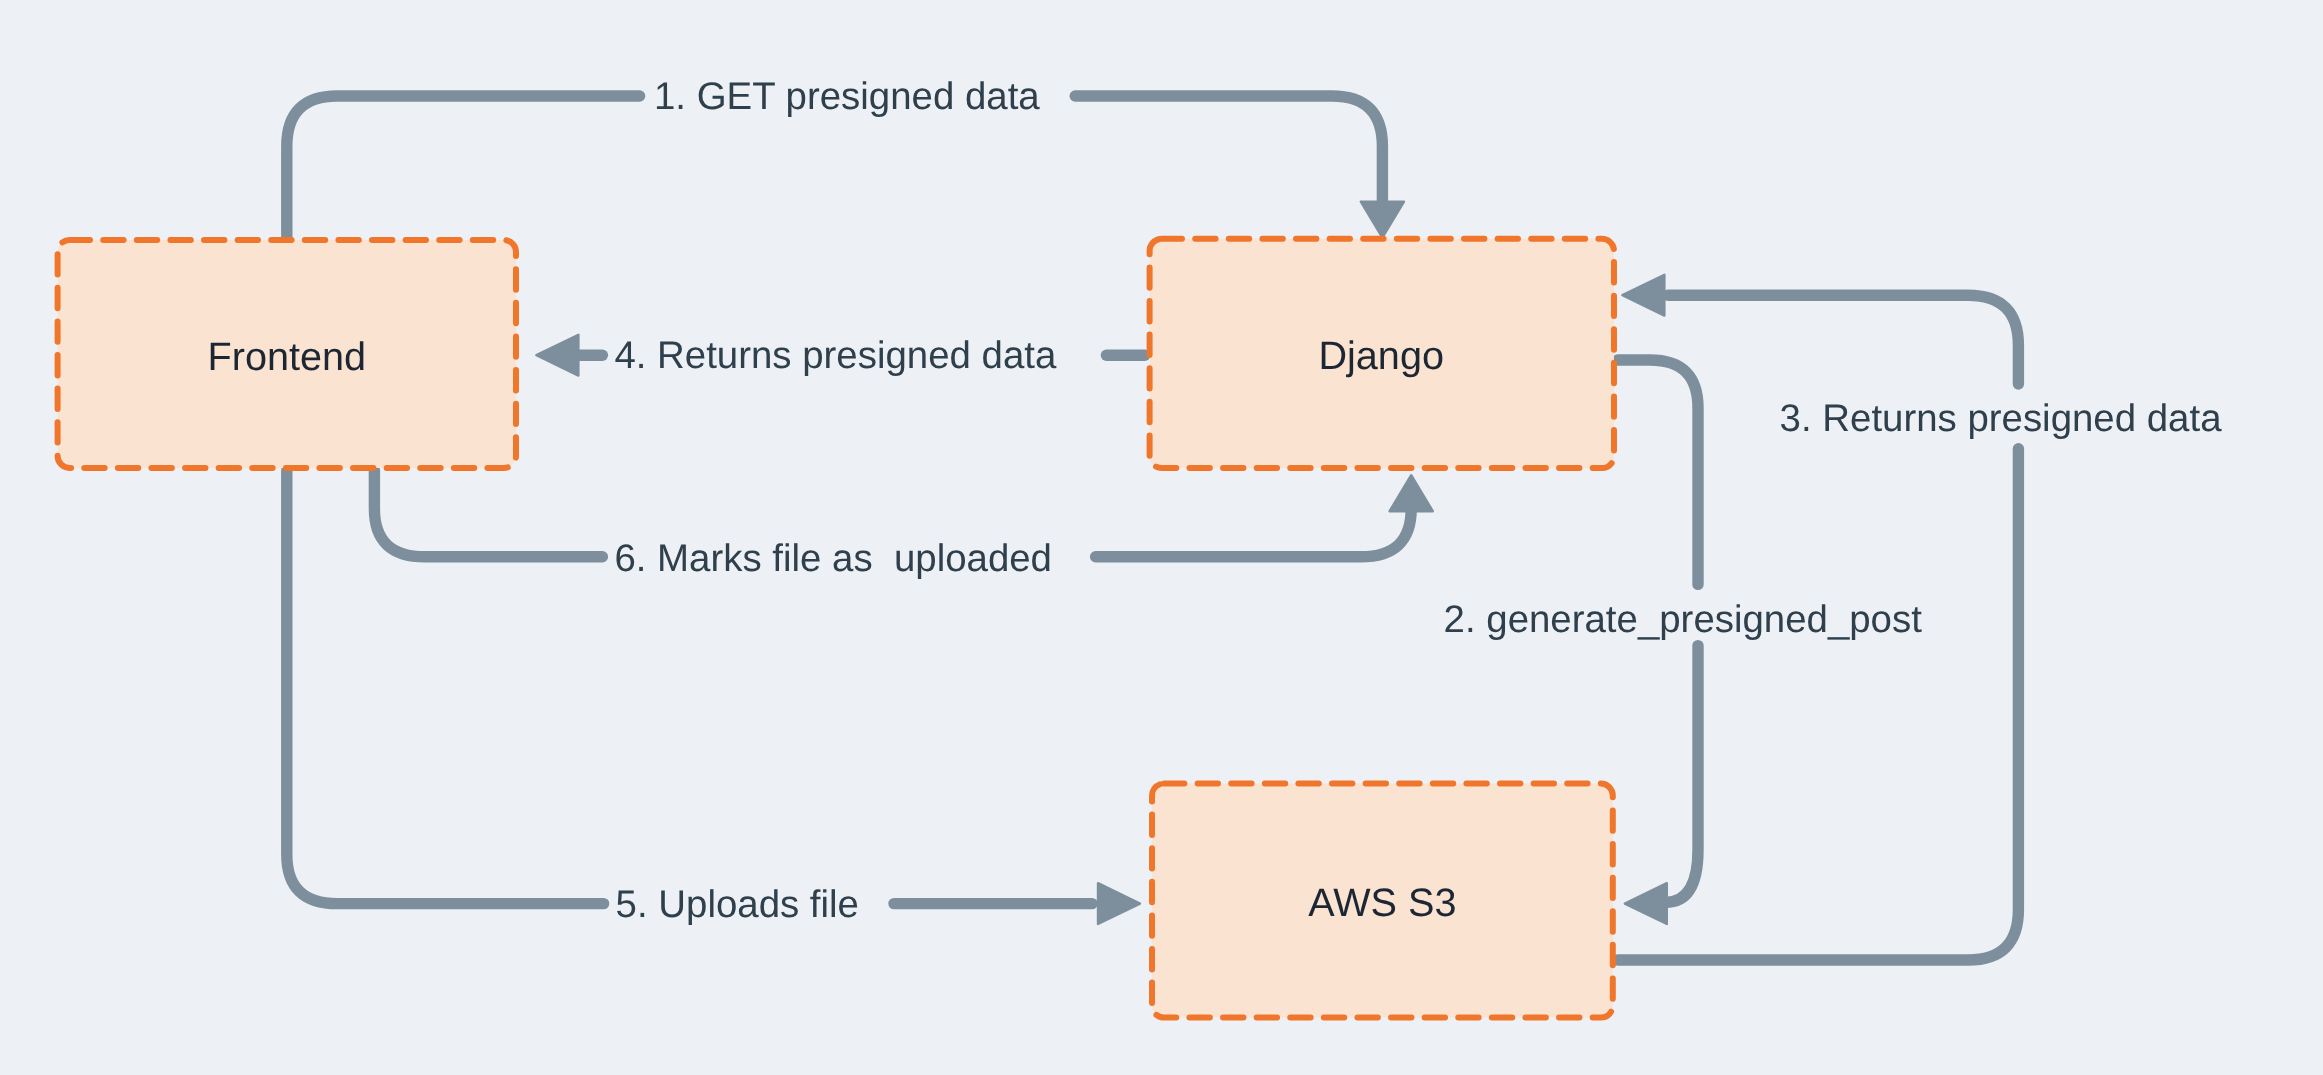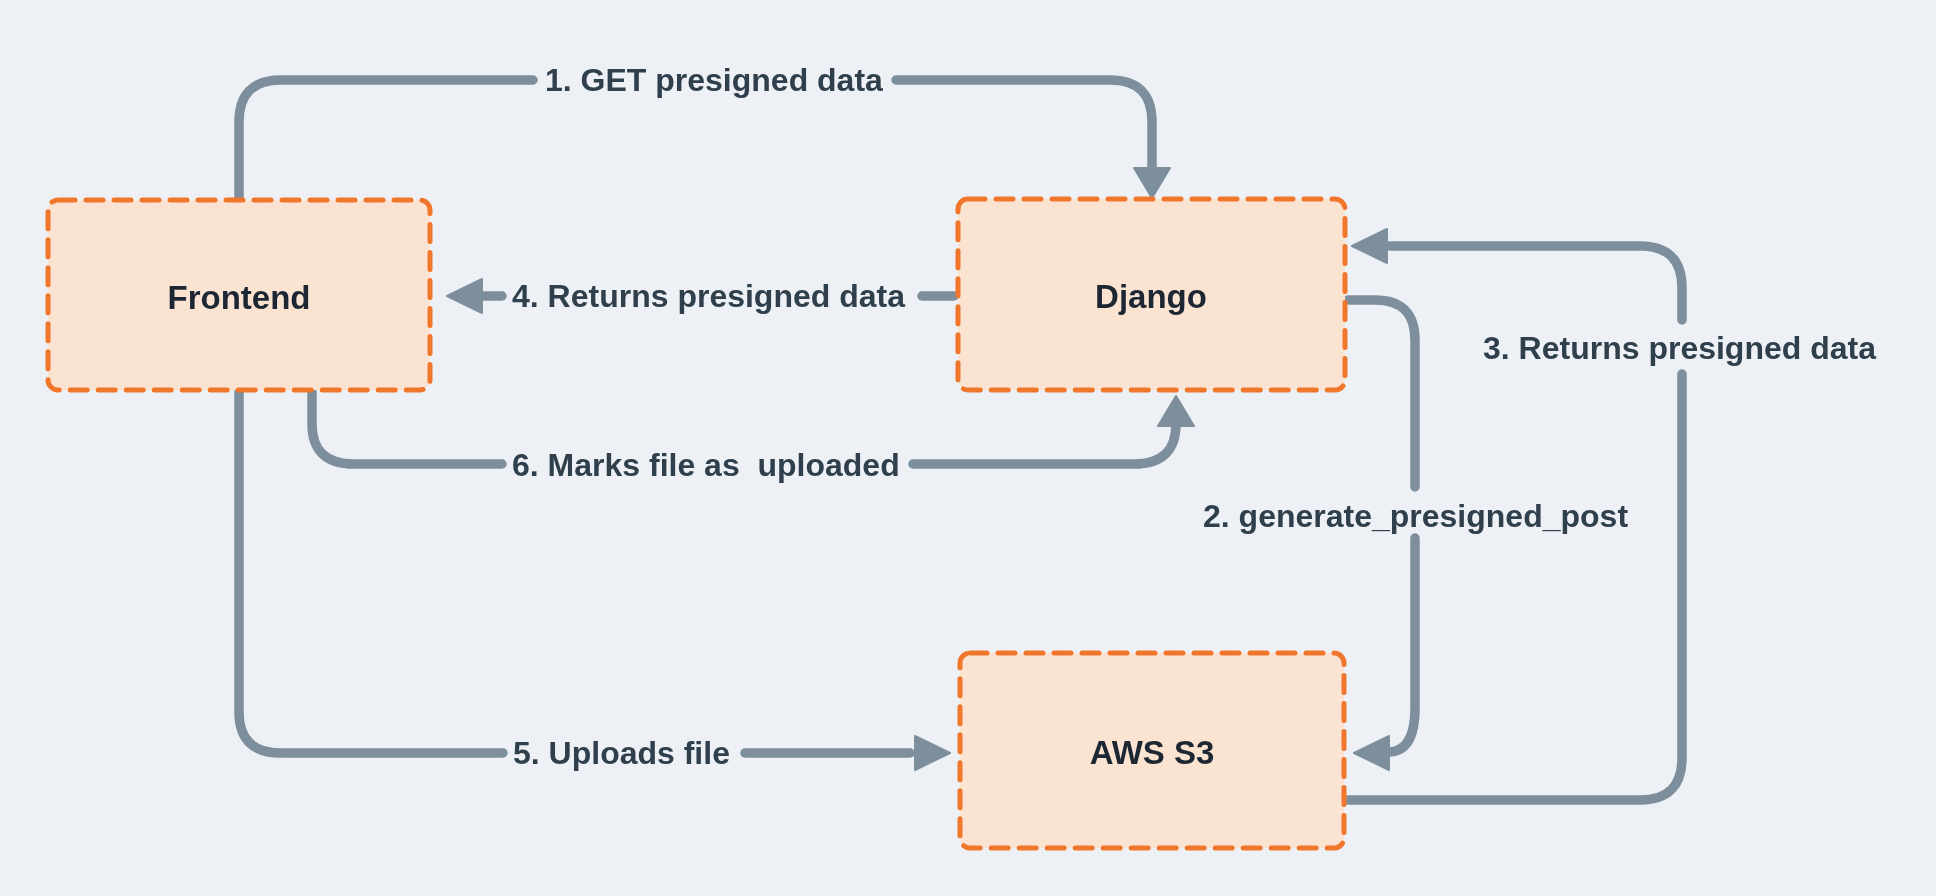--- a/index.html
+++ b/index.html
@@ -8,21 +8,20 @@
     width: 1936px;
     height: 896px;
     overflow: hidden;
     background: #EDF1F5;
     font-family: "Liberation Sans", sans-serif;
   }
   .stage {
     position: relative;
     width: 1936px;
     height: 896px;
-    font-weight: bold;
   }
   svg { display: block; }
   .node-box {
     fill: #FBE3D2;
     stroke: #F0762C;
     stroke-width: 5;
     stroke-dasharray: 17 11;
     stroke-linecap: round;
   }
   .edge {

